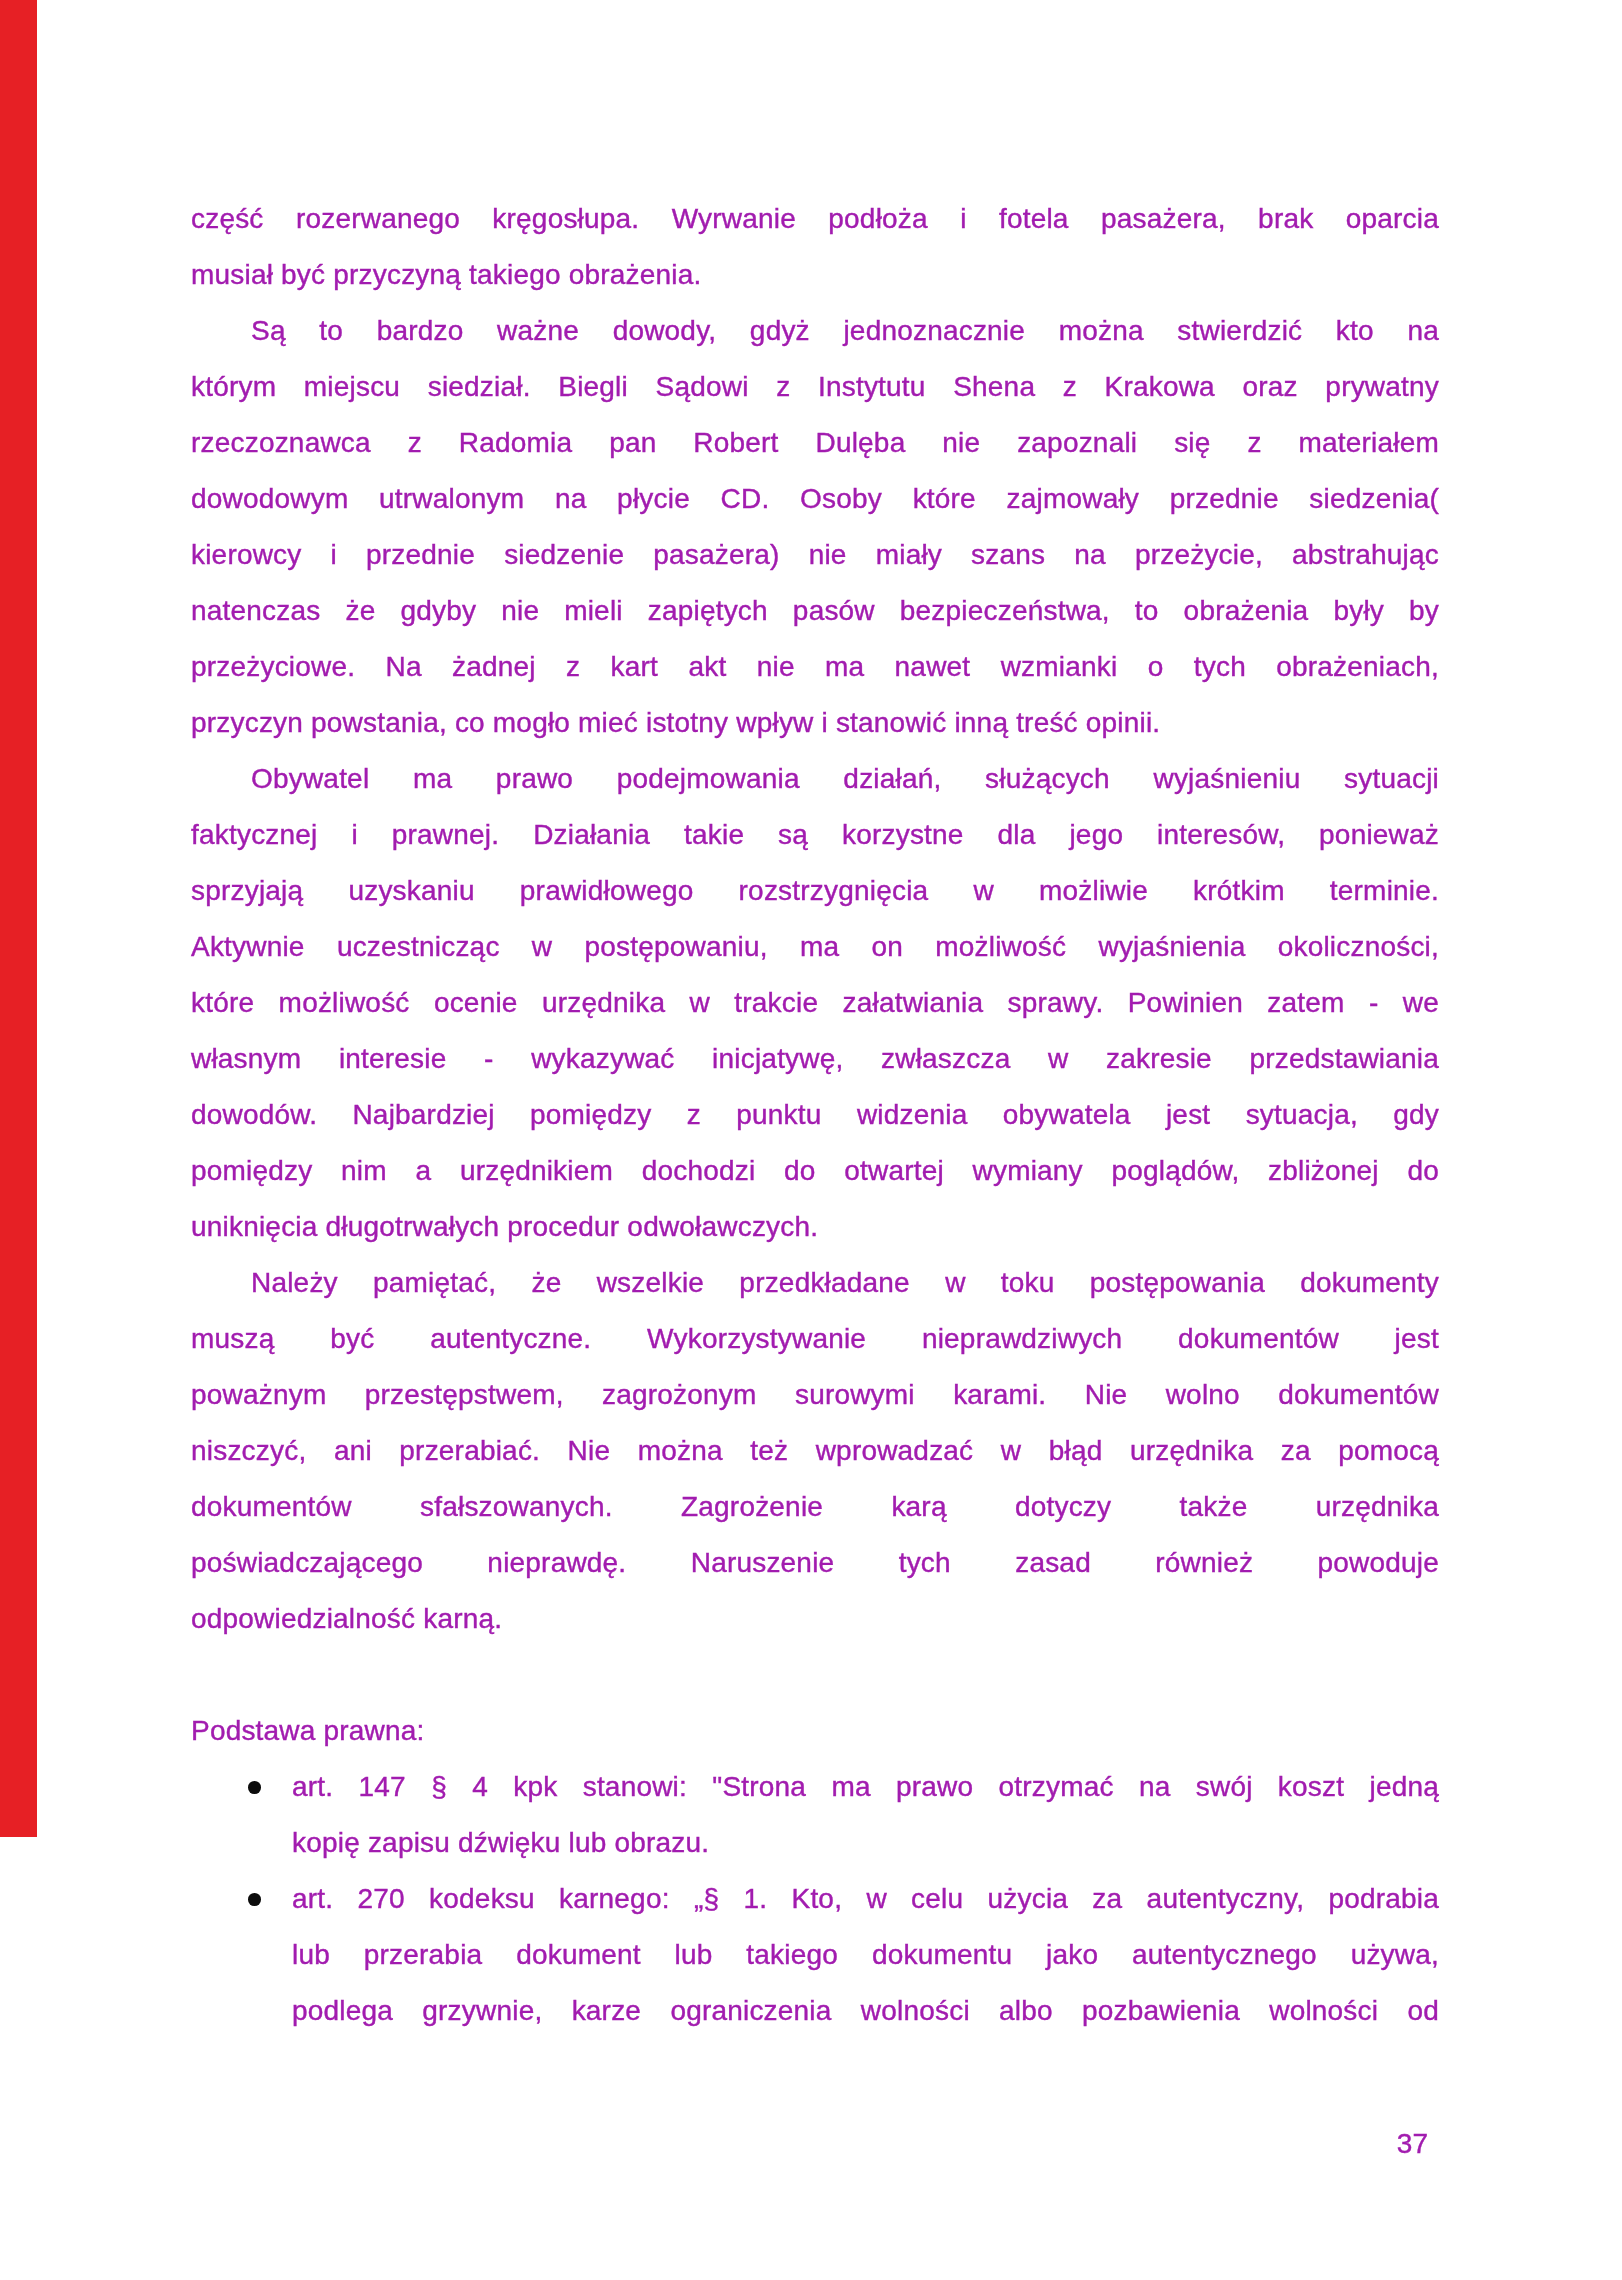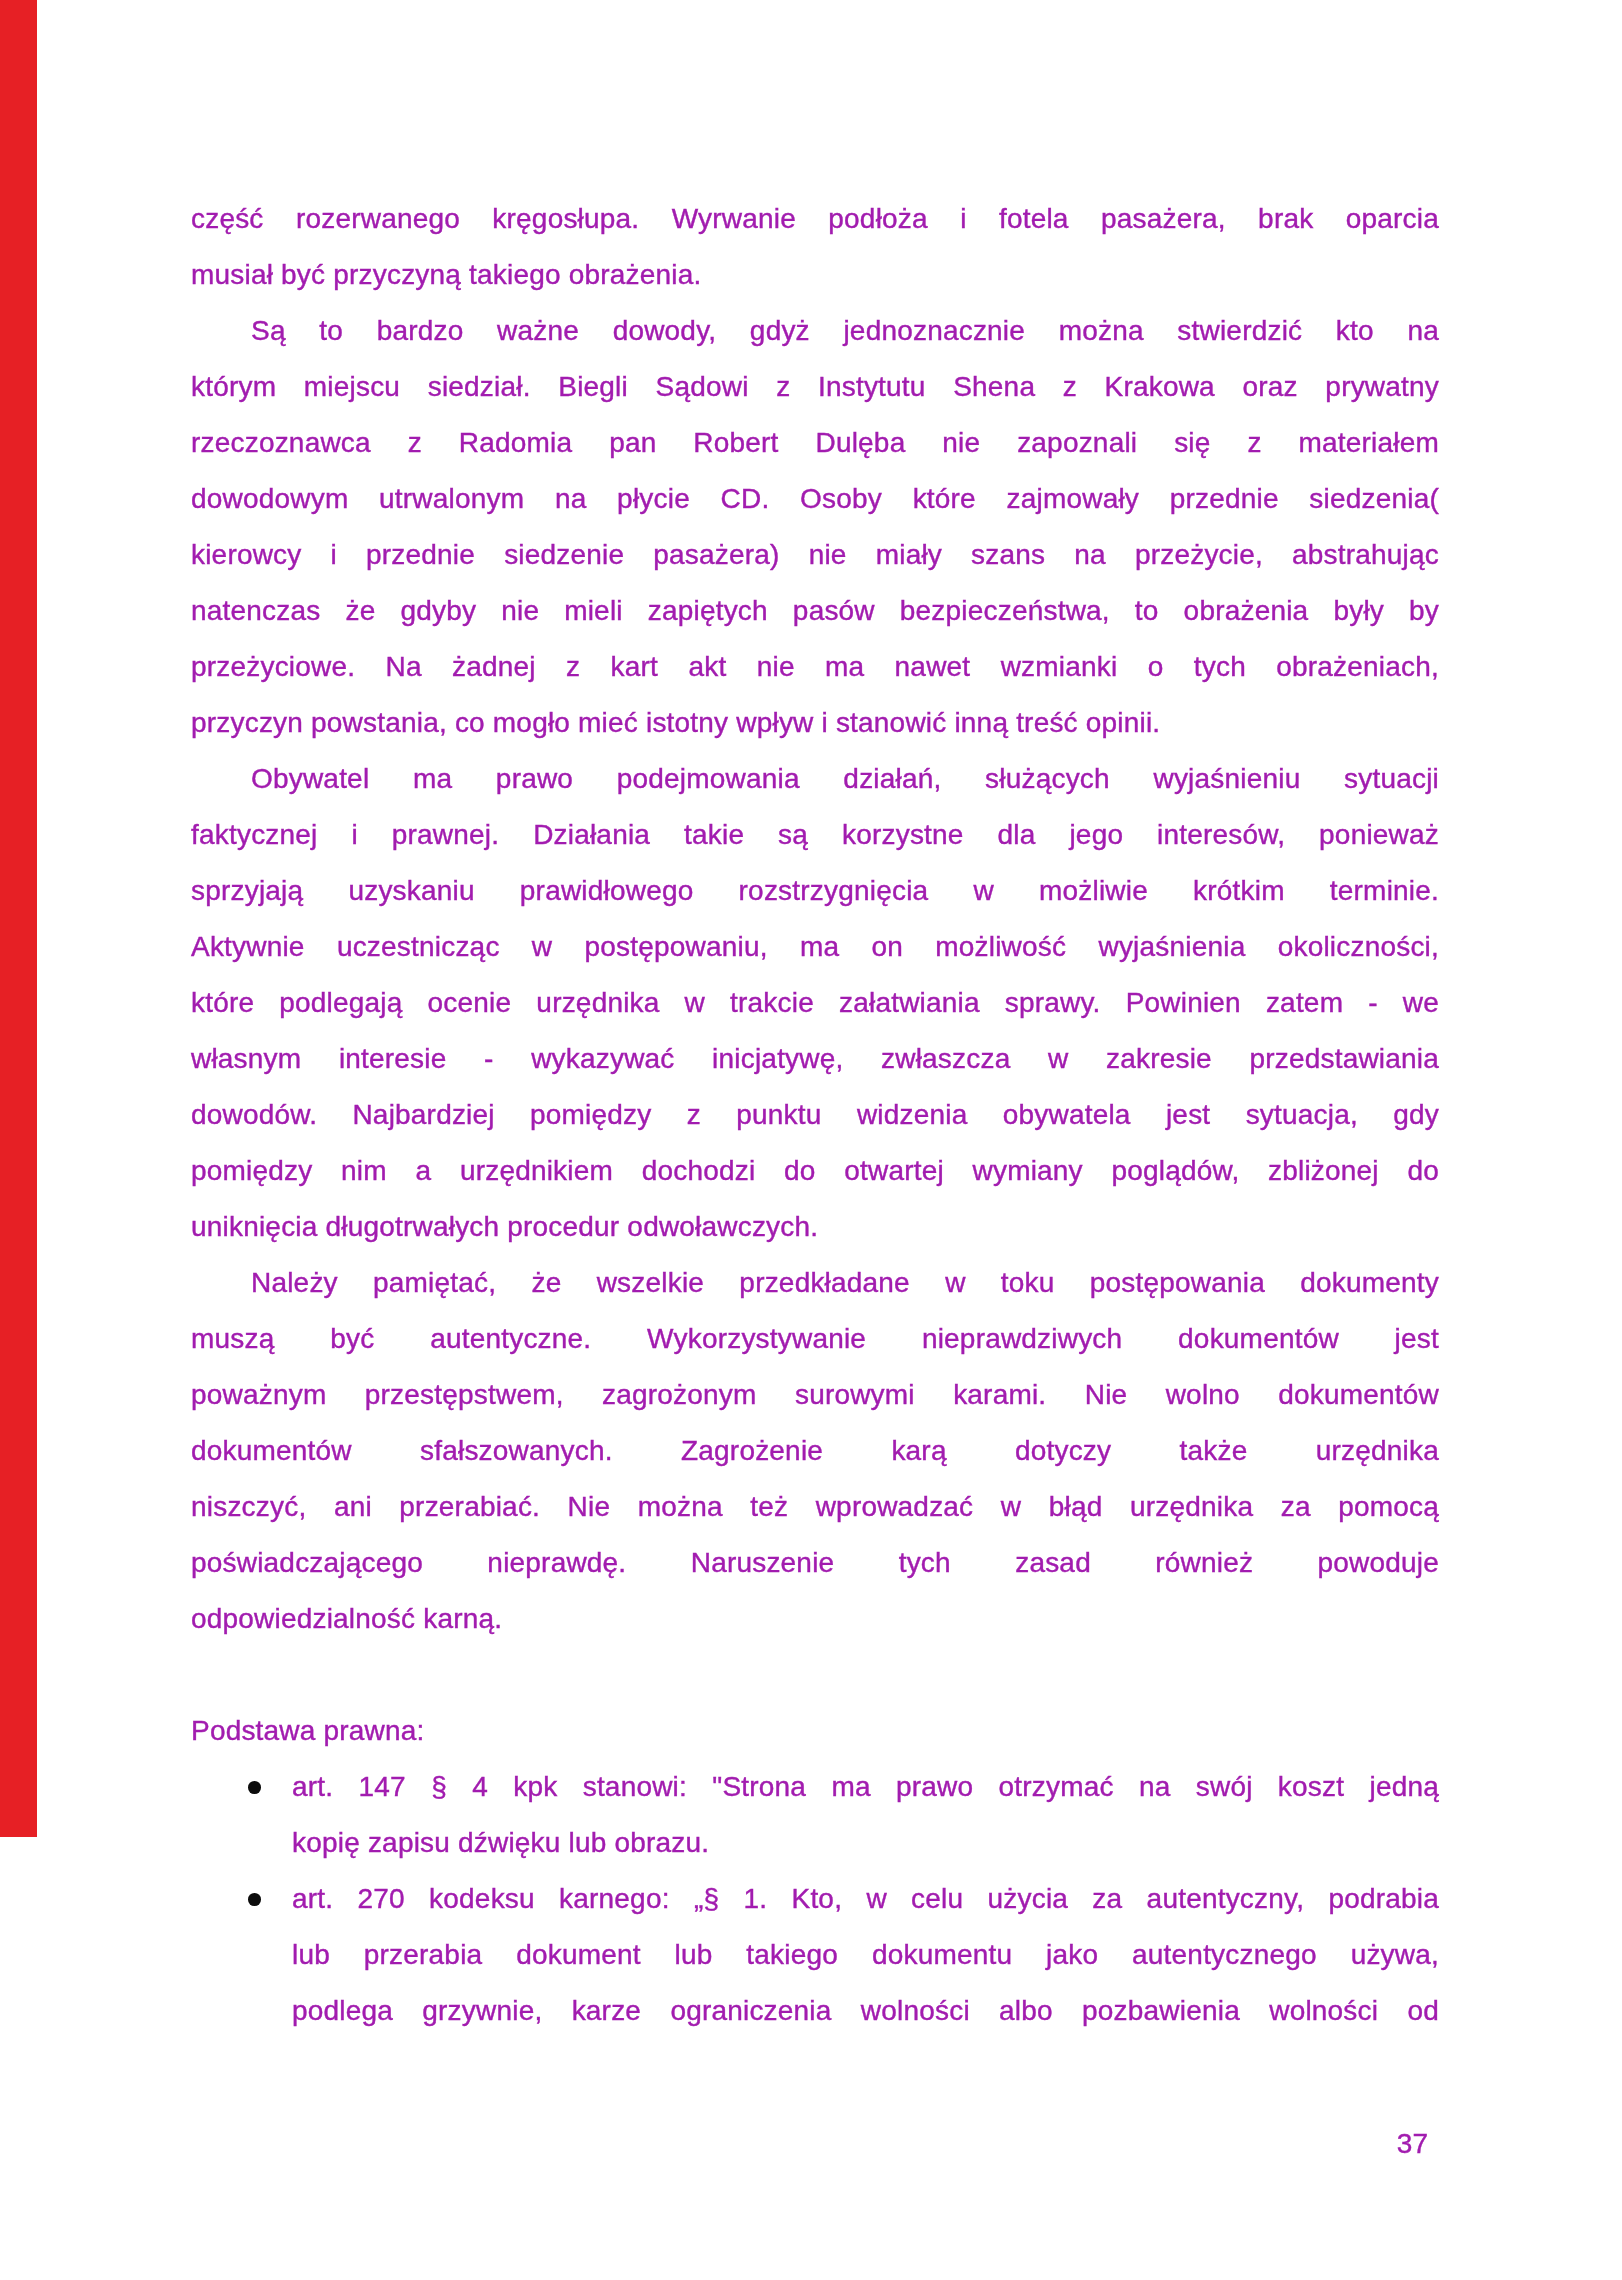--- a/index.html
+++ b/index.html
@@ -84,30 +84,30 @@
       <div class="line just"><span>rzeczoznawca z Radomia pan Robert Dulęba nie zapoznali się z materiałem</span></div>
       <div class="line just"><span>dowodowym utrwalonym na płycie CD. Osoby które zajmowały przednie siedzenia(</span></div>
       <div class="line just"><span>kierowcy i przednie siedzenie pasażera) nie miały szans na przeżycie, abstrahując</span></div>
       <div class="line just"><span>natenczas że gdyby nie mieli zapiętych pasów bezpieczeństwa, to obrażenia były by</span></div>
       <div class="line just"><span>przeżyciowe. Na żadnej z kart akt nie ma nawet wzmianki o tych obrażeniach,</span></div>
       <div class="line"><span>przyczyn powstania, co mogło mieć istotny wpływ i stanowić inną treść opinii.</span></div>
       <div class="line just ind"><span>Obywatel ma prawo podejmowania działań, służących wyjaśnieniu sytuacji</span></div>
       <div class="line just"><span>faktycznej i prawnej. Działania takie są korzystne dla jego interesów, ponieważ</span></div>
       <div class="line just"><span>sprzyjają uzyskaniu prawidłowego rozstrzygnięcia w możliwie krótkim terminie.</span></div>
       <div class="line just"><span>Aktywnie uczestnicząc w postępowaniu, ma on możliwość wyjaśnienia okoliczności,</span></div>
-      <div class="line just"><span>które podlegają ocenie urzędnika w trakcie załatwiania sprawy. Powinien zatem - we</span></div>
+      <div class="line just"><span>które możliwość ocenie urzędnika w trakcie załatwiania sprawy. Powinien zatem - we</span></div>
       <div class="line just"><span>własnym interesie - wykazywać inicjatywę, zwłaszcza w zakresie przedstawiania</span></div>
       <div class="line just"><span>dowodów. Najbardziej pomiędzy z punktu widzenia obywatela jest sytuacja, gdy</span></div>
       <div class="line just"><span>pomiędzy nim a urzędnikiem dochodzi do otwartej wymiany poglądów, zbliżonej do</span></div>
       <div class="line"><span>uniknięcia długotrwałych procedur odwoławczych.</span></div>
       <div class="line just ind"><span>Należy pamiętać, że wszelkie przedkładane w toku postępowania dokumenty</span></div>
       <div class="line just"><span>muszą być autentyczne. Wykorzystywanie nieprawdziwych dokumentów jest</span></div>
       <div class="line just"><span>poważnym przestępstwem, zagrożonym surowymi karami. Nie wolno dokumentów</span></div>
+      <div class="line just"><span>niszczyć, ani przerabiać. Nie można też wprowadzać w błąd urzędnika za pomocą</span></div>
       <div class="line just"><span>dokumentów sfałszowanych. Zagrożenie karą dotyczy także urzędnika</span></div>
-      <div class="line just"><span>niszczyć, ani przerabiać. Nie można też wprowadzać w błąd urzędnika za pomocą</span></div>
       <div class="line just"><span>poświadczającego nieprawdę. Naruszenie tych zasad również powoduje</span></div>
       <div class="line"><span>odpowiedzialność karną.</span></div>
       <div class="line gap"><span>Podstawa prawna:</span></div>
       <div class="line just bullet"><span class="dot"></span><span>art. 147 § 4 kpk stanowi: "Strona ma prawo otrzymać na swój koszt jedną</span></div>
       <div class="line wrap"><span>kopię  zapisu dźwięku lub obrazu.</span></div>
       <div class="line just bullet"><span class="dot"></span><span>art. 270 kodeksu karnego: „§ 1. Kto, w celu użycia za autentyczny, podrabia</span></div>
       <div class="line just wrap"><span>lub przerabia dokument lub takiego dokumentu jako autentycznego używa,</span></div>
       <div class="line just wrap"><span>podlega grzywnie, karze ograniczenia wolności albo pozbawienia wolności od</span></div>
     </div>
   <div class="page-number">37</div>

